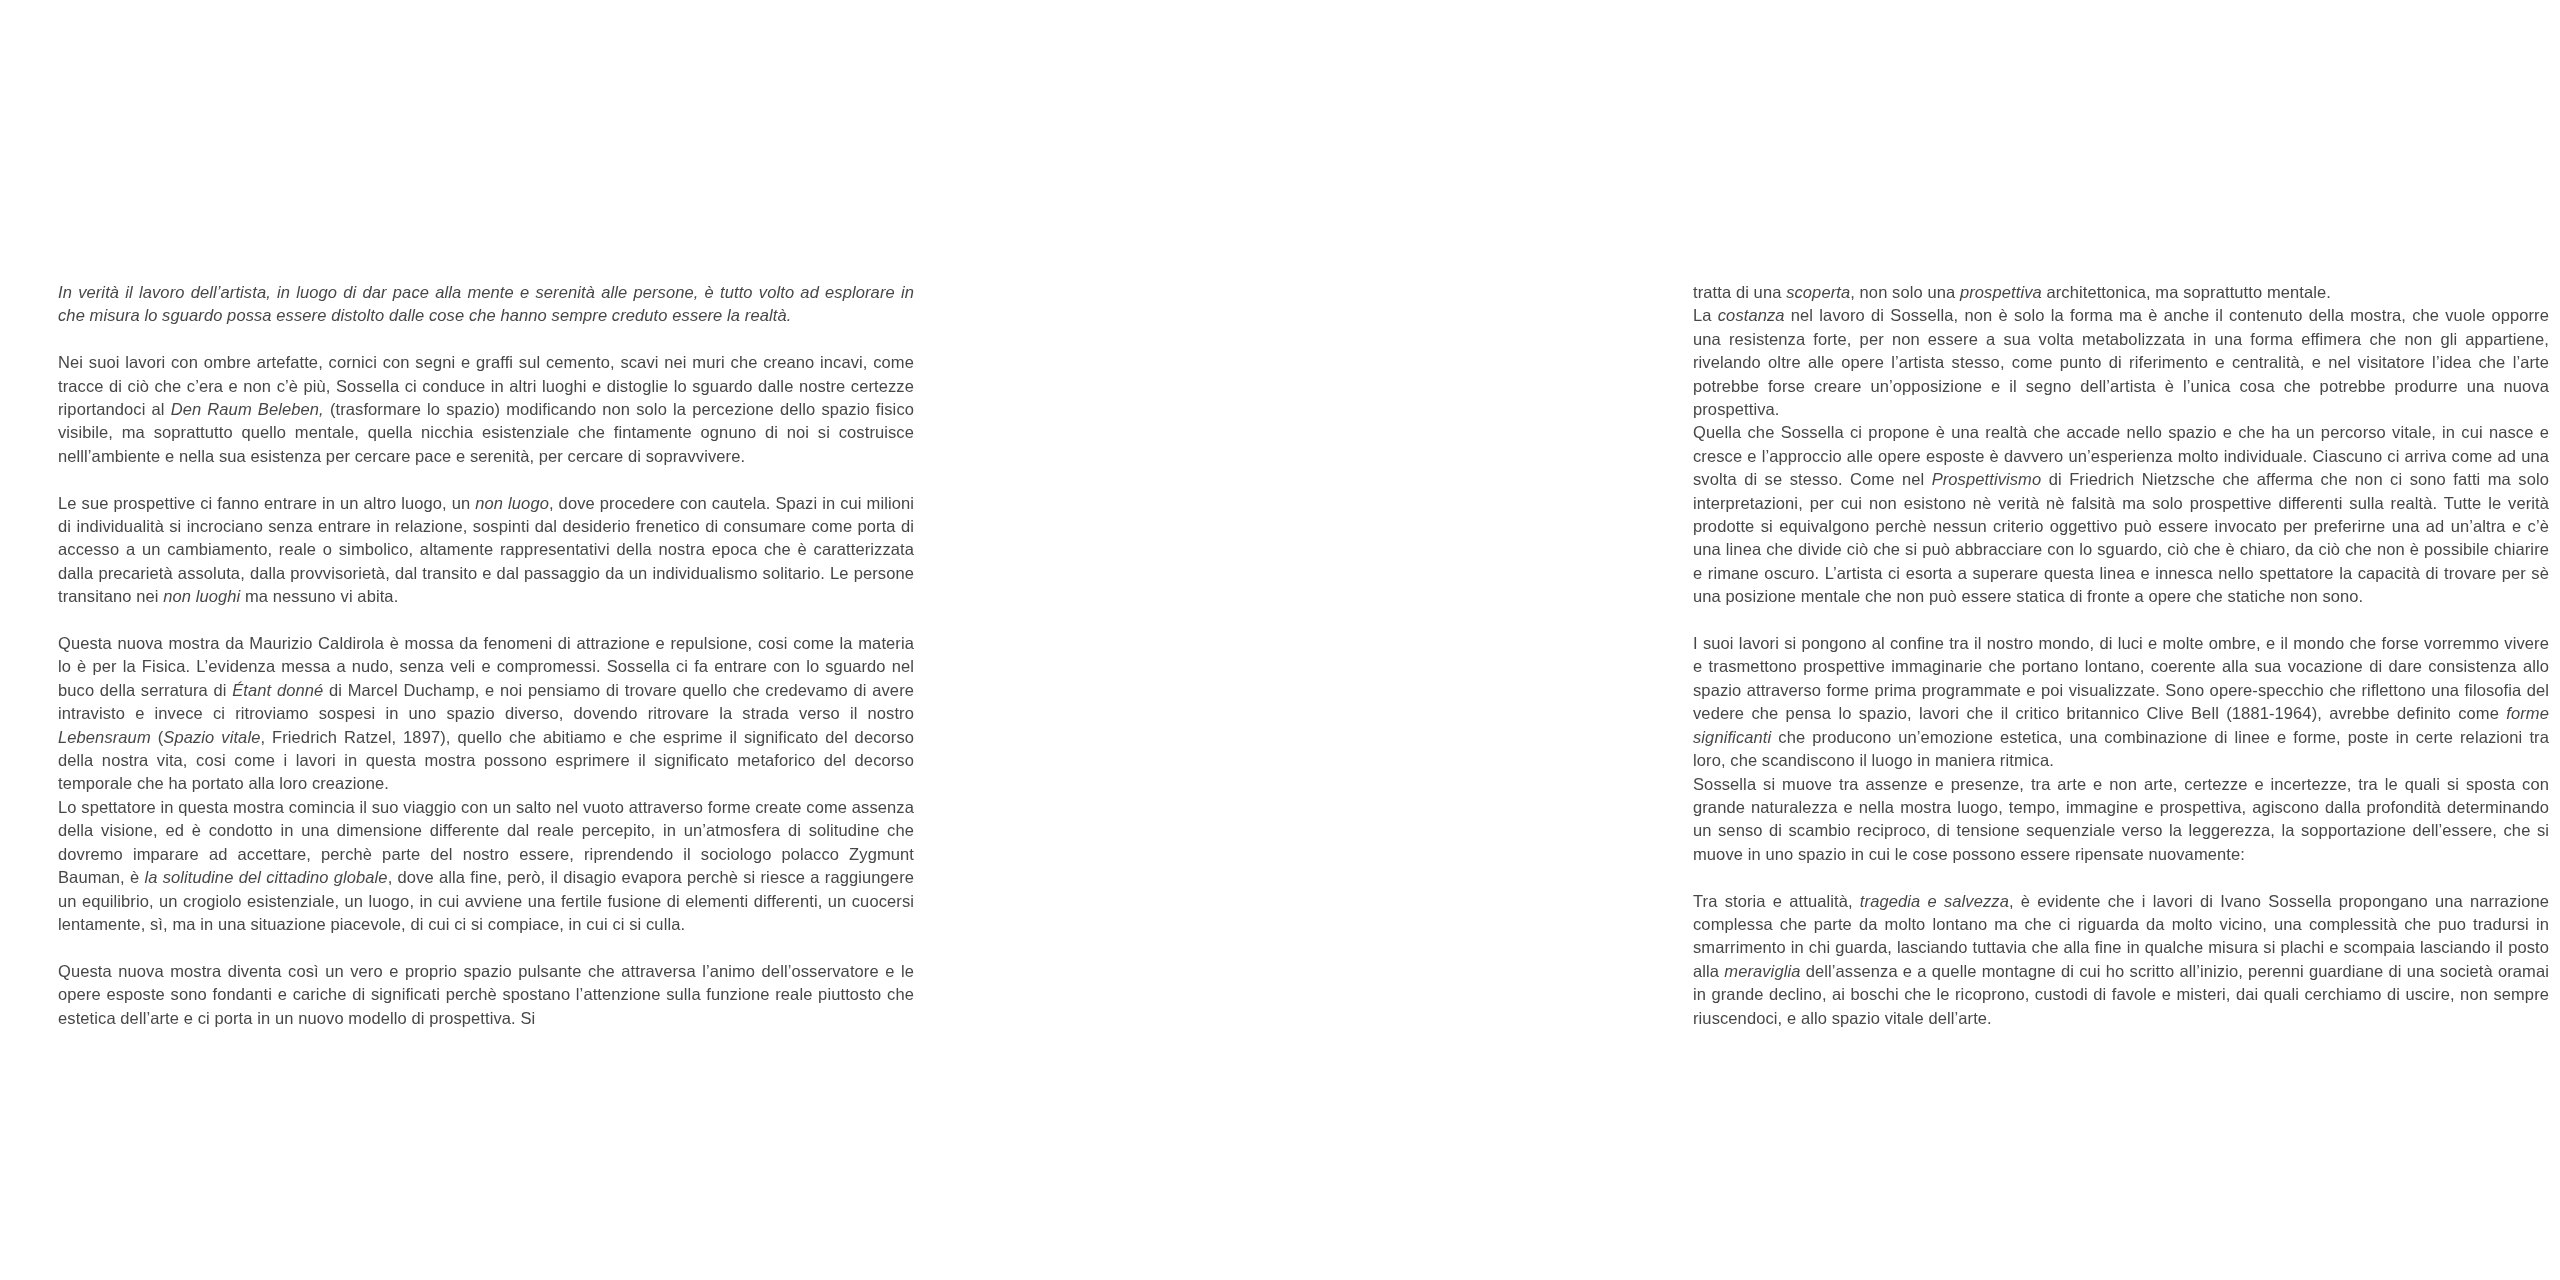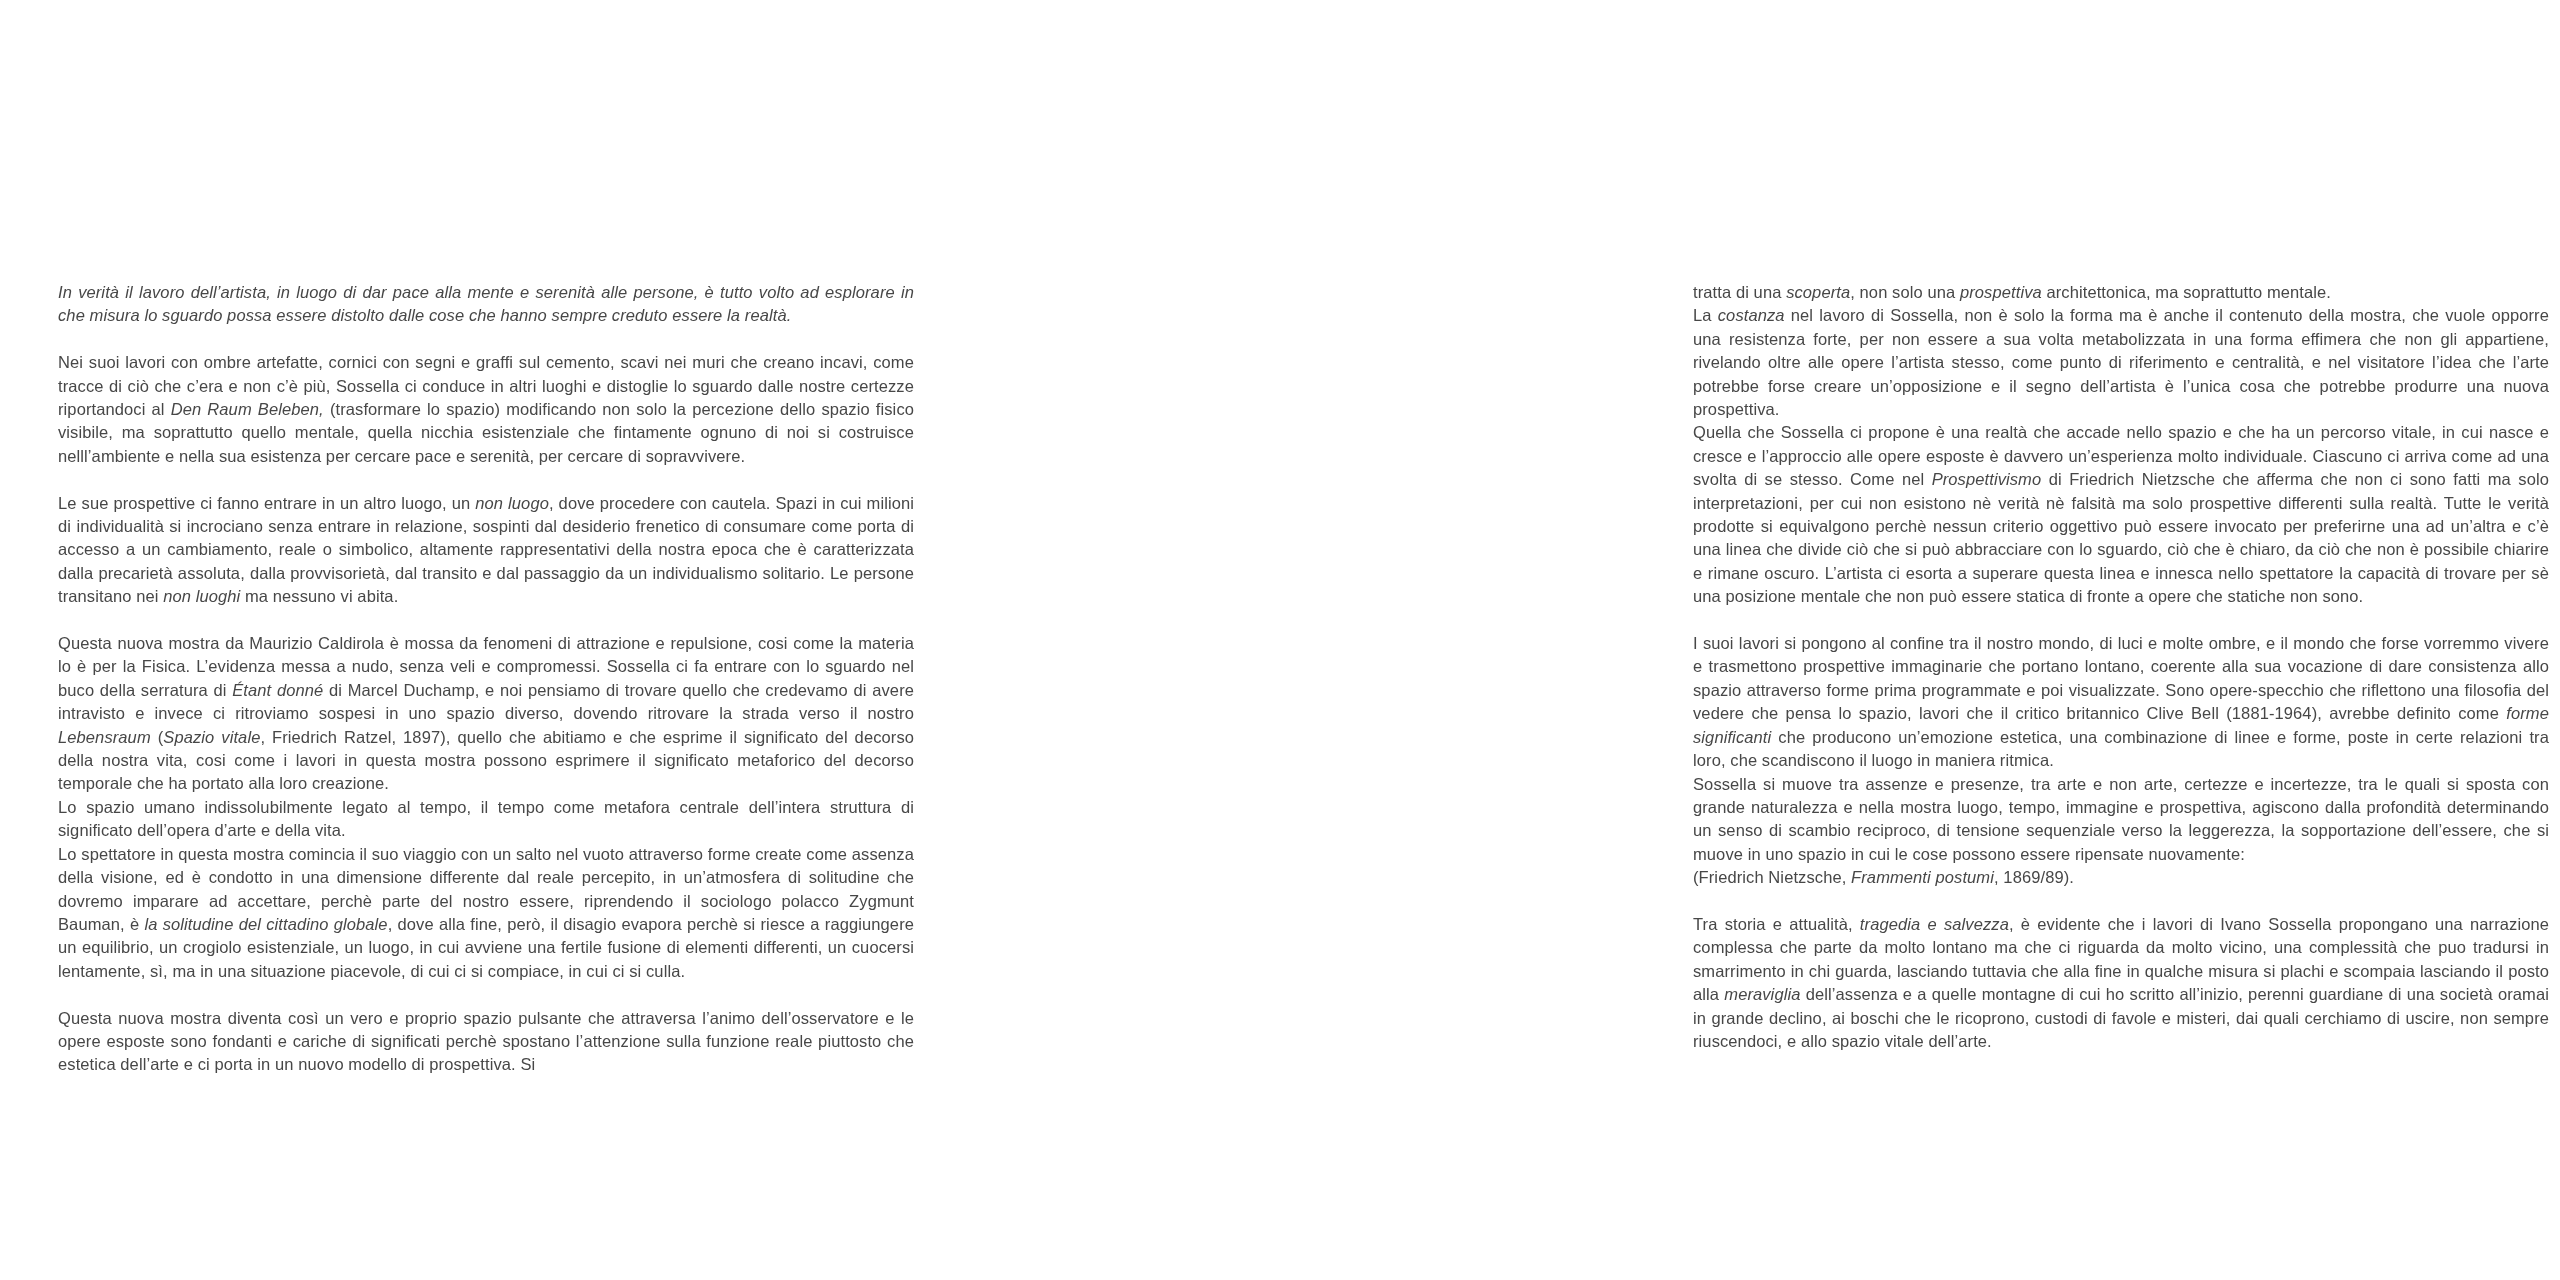--- a/index.html
+++ b/index.html
@@ -35,26 +35,24 @@
 </style>
 </head>
 <body style="background: rgb(255, 255, 255);">
 
 <div class="page-spread">
   <div class="text-column col-left" style="color: rgb(71, 71, 71);">
       <p class="para"><em class="seg-italic">In verità il lavoro dell’artista, in luogo di dar pace alla mente e serenità alle persone, è tutto volto ad esplorare in che misura lo sguardo possa essere distolto dalle cose che hanno sempre creduto essere la realtà.</em></p>
       <p class="para gap"><span class="seg-roman">Nei suoi lavori con ombre artefatte, cornici con segni e graffi sul cemento, scavi nei muri che creano incavi, come tracce di ciò che c’era e non c’è più, Sossella ci conduce in altri luoghi e distoglie lo sguardo dalle nostre certezze riportandoci al </span><em class="seg-italic">Den Raum Beleben,</em><span class="seg-roman"> (trasformare lo spazio) modificando non solo la percezione dello spazio fisico visibile, ma soprattutto quello mentale, quella nicchia esistenziale che fintamente ognuno di noi si costruisce nelll’ambiente e nella sua esistenza per cercare pace e serenità, per cercare di sopravvivere.</span></p>
       <p class="para gap"><span class="seg-roman">Le sue prospettive ci fanno entrare in un altro luogo, un </span><em class="seg-italic">non luogo</em><span class="seg-roman">, dove procedere con cautela. Spazi in cui milioni di individualità si incrociano senza entrare in relazione, sospinti dal desiderio frenetico di consumare come porta di accesso a un cambiamento, reale o simbolico, altamente rappresentativi della nostra epoca che è caratterizzata dalla precarietà assoluta, dalla provvisorietà, dal transito e dal passaggio da un individualismo solitario. Le persone transitano nei </span><em class="seg-italic">non luoghi</em><span class="seg-roman"> ma nessuno vi abita.</span></p>
       <p class="para gap"><span class="seg-roman">Questa nuova mostra da Maurizio Caldirola è mossa da fenomeni di attrazione e repulsione, cosi come la materia lo è per la Fisica. L’evidenza messa a nudo, senza veli e compromessi. Sossella ci fa entrare con lo sguardo nel buco della serratura di </span><em class="seg-italic">Étant donné</em><span class="seg-roman"> di Marcel Duchamp, e noi pensiamo di trovare quello che credevamo di avere intravisto e invece ci ritroviamo sospesi in uno spazio diverso, dovendo ritrovare la strada verso il nostro </span><em class="seg-italic">Lebensraum</em><span class="seg-roman"> (</span><em class="seg-italic">Spazio vitale</em><span class="seg-roman">, Friedrich Ratzel, 1897), quello che abitiamo e che esprime il significato del decorso della nostra vita, cosi come i lavori in questa mostra possono esprimere il significato metaforico del decorso temporale che ha portato alla loro creazione.</span></p>
-      <p class="para"><span class="seg-roman">Lo spazio umano indissolubilmente legato al tempo, il tempo come metafora centrale dell’intera struttura di significato dell’opera d’arte e della vita.</span></p>
       <p class="para"><span class="seg-roman">Lo spettatore in questa mostra comincia il suo viaggio con un salto nel vuoto attraverso forme create come assenza della visione, ed è condotto in una dimensione differente dal reale percepito, in un’atmosfera di solitudine che dovremo imparare ad accettare, perchè parte del nostro essere, riprendendo il sociologo polacco Zygmunt Bauman, è </span><em class="seg-italic">la solitudine del cittadino globale</em><span class="seg-roman">, dove alla fine, però, il disagio evapora perchè si riesce a raggiungere un equilibrio, un crogiolo esistenziale, un luogo, in cui avviene una fertile fusione di elementi differenti, un cuocersi lentamente, sì, ma in una situazione piacevole, di cui ci si compiace, in cui ci si culla.</span></p>
       <p class="para gap"><span class="seg-roman">Questa nuova mostra diventa così un vero e proprio spazio pulsante che attraversa l’animo dell’osservatore e le opere esposte sono fondanti e cariche di significati perchè spostano l’attenzione sulla funzione reale piuttosto che estetica dell’arte e ci porta in un nuovo modello di prospettiva. Si</span></p>
     </div>
   <div class="text-column col-right" style="color: rgb(71, 71, 71);">
       <p class="para"><span class="seg-roman">tratta di una </span><em class="seg-italic">scoperta</em><span class="seg-roman">, non solo una </span><em class="seg-italic">prospettiva</em><span class="seg-roman"> architettonica, ma soprattutto mentale.</span></p>
       <p class="para"><span class="seg-roman">La </span><em class="seg-italic">costanza</em><span class="seg-roman"> nel lavoro di Sossella, non è solo la forma ma è anche il contenuto della mostra, che vuole opporre una resistenza forte, per non essere a sua volta metabolizzata in una forma effimera che non gli appartiene, rivelando oltre alle opere l’artista stesso, come punto di riferimento e centralità, e nel visitatore l’idea che l’arte potrebbe forse creare un’opposizione e il segno dell’artista è l’unica cosa che potrebbe produrre una nuova prospettiva.</span></p>
       <p class="para"><span class="seg-roman">Quella che Sossella ci propone è una realtà che accade nello spazio e che ha un percorso vitale, in cui nasce e cresce e l’approccio alle opere esposte è davvero un’esperienza molto individuale. Ciascuno ci arriva come ad una svolta di se stesso. Come nel </span><em class="seg-italic">Prospettivismo</em><span class="seg-roman"> di Friedrich Nietzsche che afferma che non ci sono fatti ma solo interpretazioni, per cui non esistono nè verità nè falsità ma solo prospettive differenti sulla realtà. Tutte le verità prodotte si equivalgono perchè nessun criterio oggettivo può essere invocato per preferirne una ad un’altra e c’è una linea che divide ciò che si può abbracciare con lo sguardo, ciò che è chiaro, da ciò che non è possibile chiarire e rimane oscuro. L’artista ci esorta a superare questa linea e innesca nello spettatore la capacità di trovare per sè una posizione mentale che non può essere statica di fronte a opere che statiche non sono.</span></p>
       <p class="para gap"><span class="seg-roman">I suoi lavori si pongono al confine tra il nostro mondo, di luci e molte ombre, e il mondo che forse vorremmo vivere e trasmettono prospettive immaginarie che portano lontano, coerente alla sua vocazione di dare consistenza allo spazio attraverso forme prima programmate e poi visualizzate. Sono opere-specchio che riflettono una filosofia del vedere che pensa lo spazio, lavori che il critico britannico Clive Bell (1881-1964), avrebbe definito come </span><em class="seg-italic">forme significanti</em><span class="seg-roman"> che producono un’emozione estetica, una combinazione di linee e forme, poste in certe relazioni tra loro, che scandiscono il luogo in maniera ritmica.</span></p>
       <p class="para"><span class="seg-roman">Sossella si muove tra assenze e presenze, tra arte e non arte, certezze e incertezze, tra le quali si sposta con grande naturalezza e nella mostra luogo, tempo, immagine e prospettiva, agiscono dalla profondità determinando un senso di scambio reciproco, di tensione sequenziale verso la leggerezza, la sopportazione dell’essere, che si muove in uno spazio in cui le cose possono essere ripensate nuovamente:</span></p>
-      <p class="para"><span class="seg-roman">(Friedrich Nietzsche, </span><em class="seg-italic">Frammenti postumi</em><span class="seg-roman">, 1869/89).</span></p>
       <p class="para gap"><span class="seg-roman">Tra storia e attualità, </span><em class="seg-italic">tragedia e salvezza</em><span class="seg-roman">, è evidente che i lavori di Ivano Sossella propongano una narrazione complessa che parte da molto lontano ma che ci riguarda da molto vicino, una complessità che puo tradursi in smarrimento in chi guarda, lasciando tuttavia che alla fine in qualche misura si plachi e scompaia lasciando il posto alla </span><em class="seg-italic">meraviglia</em><span class="seg-roman"> dell’assenza e a quelle montagne di cui ho scritto all’inizio, perenni guardiane di una società oramai in grande declino, ai boschi che le ricoprono, custodi di favole e misteri, dai quali cerchiamo di uscire, non sempre riuscendoci, e allo spazio vitale dell’arte.</span></p>
     </div>
 </div>
 
 </body></html>

